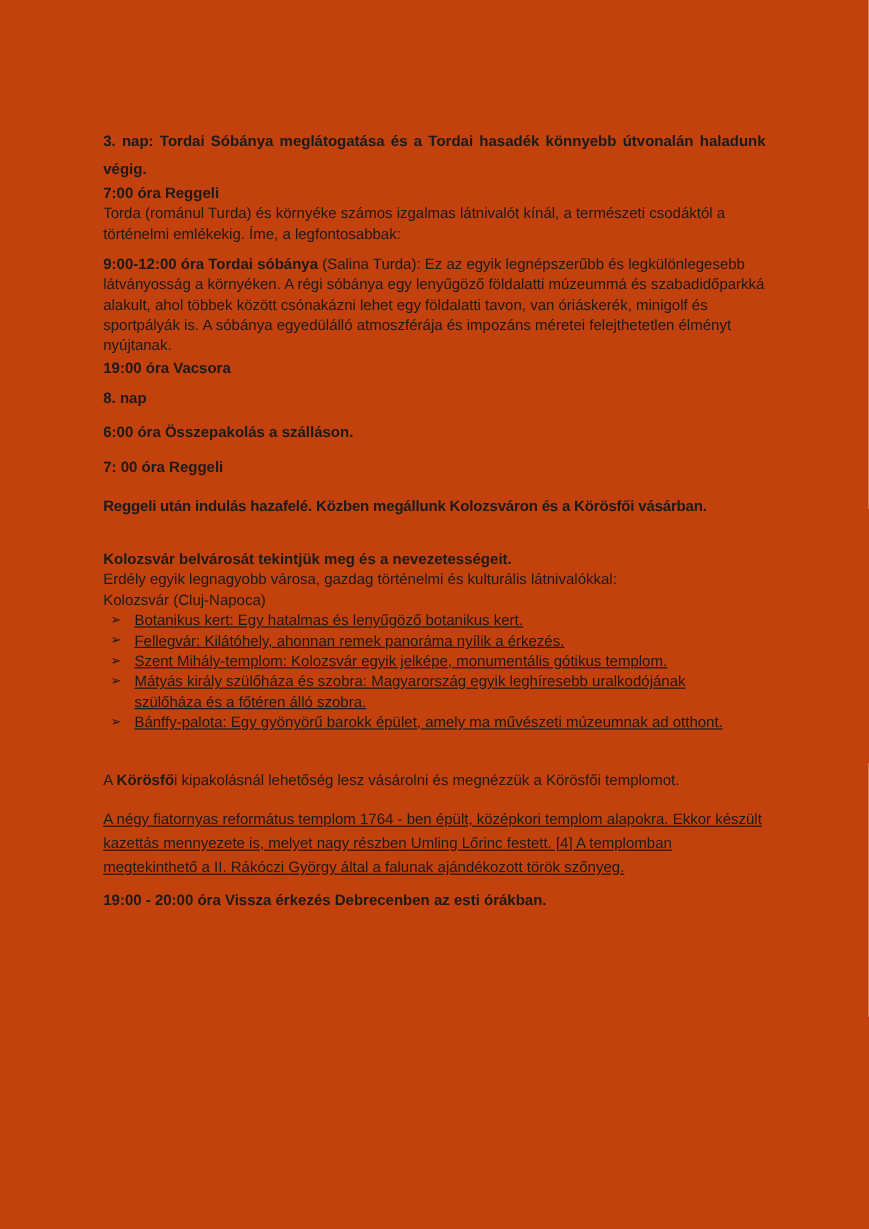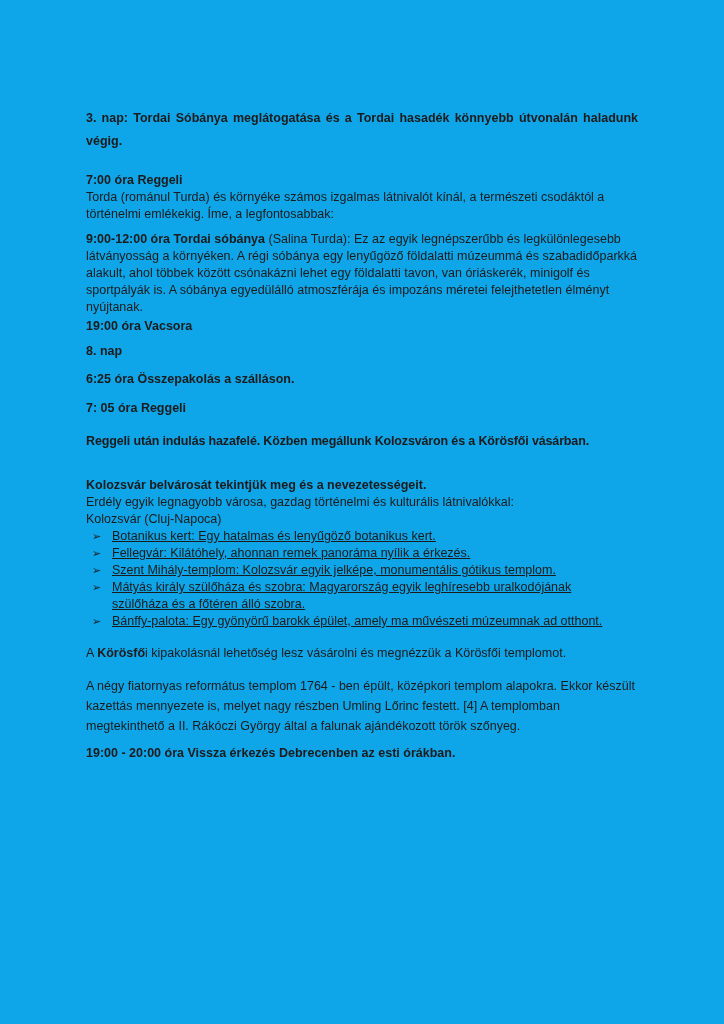--- a/index.html
+++ b/index.html
@@ -5,41 +5,41 @@
   html, body {
     margin: 0;
     padding: 0;
     background: #ffffff;
   }
   .page {
     position: relative;
     width: 724px;
     height: 1024px;
     box-sizing: border-box;
-    background: #0ea5e9;
+    background: #c2410c;
     color: #1b1b1b;
     font-family: "Liberation Sans", sans-serif;
     font-size: 12.5px;
     line-height: 17px;
     padding: 107px 86px 0 86px;
     overflow: hidden;
   }
   p { margin: 0; }
   .b { font-weight: bold; }
   .h1 {
     font-weight: bold;
     line-height: 23px;
     text-align: justify;
   }
   .one-line {
     font-weight: bold;
     white-space: nowrap;
     letter-spacing: -0.15px;
   }
-  .loose { line-height: 20px; }
+  .loose { line-height: 20px; text-decoration: underline; }
   ul.sights {
     margin: 0;
     padding: 0;
     list-style: none;
   }
   ul.sights li {
     display: flex;
     align-items: flex-start;
     padding-right: 14px;
   }
@@ -51,34 +51,34 @@
   }
   .li-text { flex: 1 1 auto; text-decoration: underline; }
 </style>
 </head>
 <body>
 
 <div class="page">
 
   <p class="h1">3. nap: Tordai Sóbánya meglátogatása és a Tordai hasadék könnyebb útvonalán haladunk végig.</p>
 
-  <p class="b" style="margin-top:19px">7:00 óra Reggeli</p>
+  <p class="b" style="">7:00 óra Reggeli</p>
 
   <p style="">Torda (románul Turda) és környéke számos izgalmas látnivalót kínál, a természeti csodáktól a történelmi emlékekig. Íme, a legfontosabbak:</p>
 
   <p style="margin-top:8px"><span class="b">9:00-12:00 óra Tordai sóbánya</span><span> (Salina Turda): Ez az egyik legnépszerűbb és legkülönlegesebb látványosság a környéken. A régi sóbánya egy lenyűgöző földalatti múzeummá és szabadidőparkká alakult, ahol többek között csónakázni lehet egy földalatti tavon, van óriáskerék, minigolf és sportpályák is. A sóbánya egyedülálló atmoszférája és impozáns méretei felejthetetlen élményt nyújtanak.</span></p>
 
 
   <p class="b" style="margin-top:2px">19:00 óra Vacsora</p>
 
   <p class="b" style="margin-top:8px">8. nap</p>
 
-  <p class="b" style="margin-top:11px">6:25 óra Összepakolás a szálláson.</p>
+  <p class="b" style="margin-top:11px">6:00 óra Összepakolás a szálláson.</p>
 
-  <p class="b" style="margin-top:12px">7: 05 óra Reggeli</p>
+  <p class="b" style="margin-top:12px">7: 00 óra Reggeli</p>
 
   <p class="one-line" style="margin-top:16px">Reggeli után indulás hazafelé. Közben megállunk Kolozsváron és a Körösfői vásárban.</p>
 
   <p class="b" style="margin-top:27px">Kolozsvár belvárosát tekintjük meg és a nevezetességeit.</p>
 
   <p>Erdély egyik legnagyobb városa, gazdag történelmi és kulturális látnivalókkal:</p>
 
   <p>Kolozsvár (Cluj-Napoca)</p>
 
   <ul class="sights">
@@ -97,19 +97,19 @@
     <li>
       <span class="bullet">➢</span>
       <span class="li-text">Mátyás király szülőháza és szobra: Magyarország egyik leghíresebb uralkodójának szülőháza és a főtéren álló szobra.</span>
     </li>
     <li>
       <span class="bullet">➢</span>
       <span class="li-text">Bánffy-palota: Egy gyönyörű barokk épület, amely ma művészeti múzeumnak ad otthont.</span>
     </li>
   </ul>
 
-  <p style="margin-top:15px"><span>A </span><span class="b">Körösfő</span><span>i kipakolásnál lehetőség lesz vásárolni és megnézzük a Körösfői templomot.</span></p>
+  <p style="margin-top:31px"><span>A </span><span class="b">Körösfő</span><span>i kipakolásnál lehetőség lesz vásárolni és megnézzük a Körösfői templomot.</span></p>
 
   <p class="loose" style="margin-top:14px">A négy fiatornyas református templom 1764 - ben épült, középkori templom alapokra. Ekkor készült kazettás mennyezete is, melyet nagy részben Umling Lőrinc festett. [4] A templomban megtekinthető a II. Rákóczi György által a falunak ajándékozott török szőnyeg.</p>
 
   <p class="b" style="margin-top:9px">19:00 - 20:00 óra Vissza érkezés Debrecenben az esti órákban.</p>
 
 </div>
 
 </body></html>

